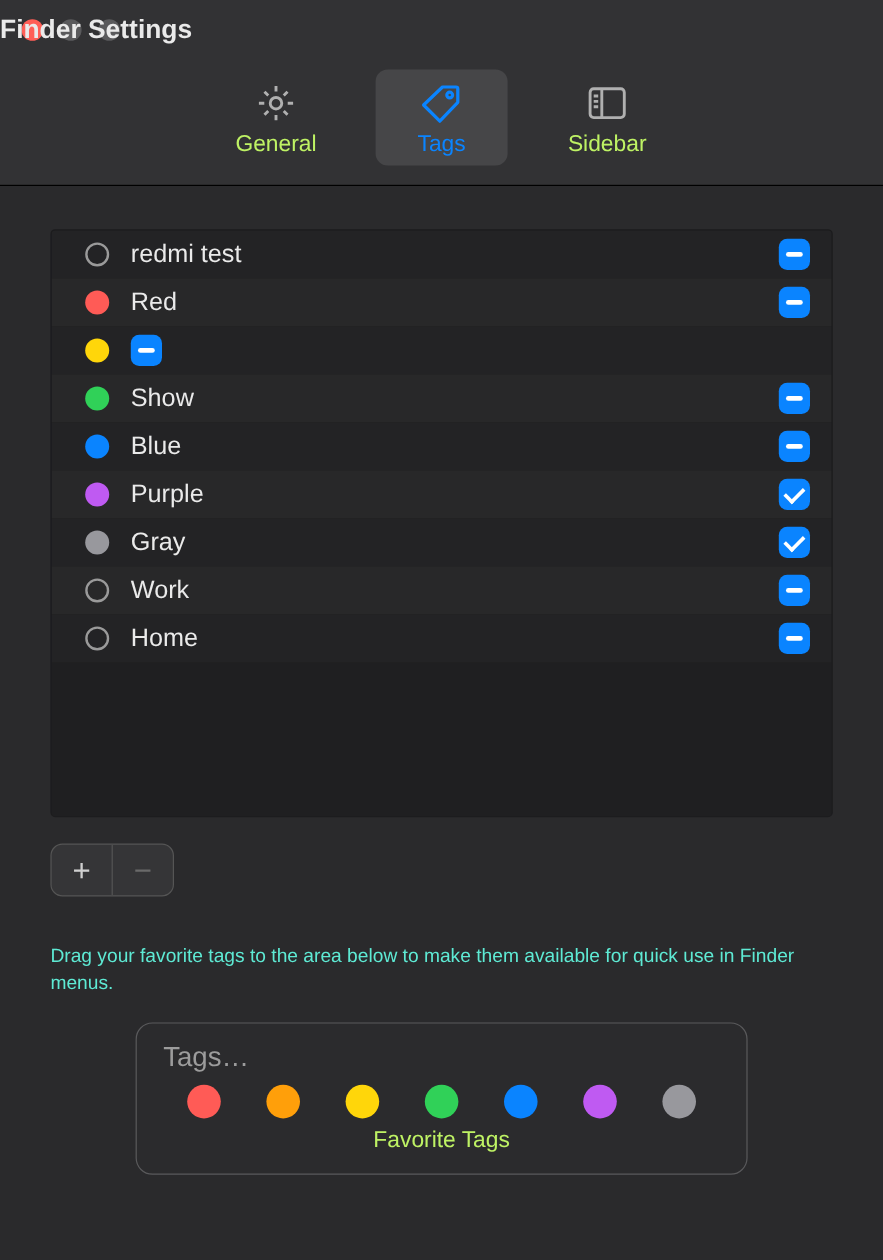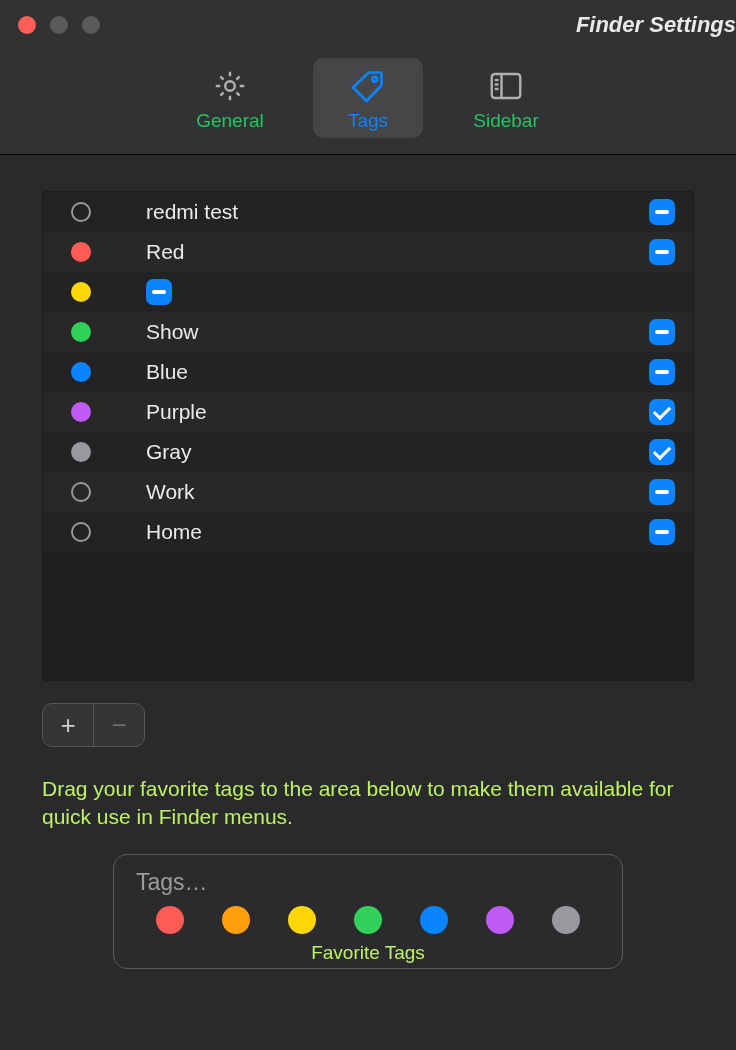--- a/index.html
+++ b/index.html
@@ -27,26 +27,25 @@
   .traffic-light {
     width: 18px; height: 18px;
     border-radius: 50%;
   }
   .tl-close { background: #ff5f57; }
   .tl-min   { background: #5a5a5c; }
   .tl-max   { background: #5a5a5c; }
   .win-title {
     position: absolute;
     left: 0; right: 0;
-    text-align: right;
+    text-align: left;
     font-weight: 600;
     font-size: 22px;
     color: #eaeaea;
     pointer-events: none;
-    font-style: italic;
   }
 
   
   .toolbar {
     background: #323234;
     display: flex;
     justify-content: center;
     gap: 28px;
     padding: 8px 0 16px 0;
     border-bottom: 1px solid #000;
@@ -63,21 +62,21 @@
   }
   .toolbar-item.selected {
     background: #464648;
   }
   .toolbar-icon {
     width: 40px; height: 40px;
     display: flex; align-items: center; justify-content: center;
   }
   .toolbar-label {
     font-size: 19px;
-    color: #22c55e;
+    color: #bef264;
   }
   .toolbar-item.selected .toolbar-label { color: #0a84ff; }
 
   
   .content {
     padding: 36px 42px 40px 42px;
   }
   .section-label {
     font-size: 22px;
     color: #e6e6e6;
@@ -90,21 +89,20 @@
     background: #1f1f21;
     height: 490px;
     overflow: hidden;
   }
   .tag-row {
     display: flex;
     align-items: center;
     height: 40px;
     padding: 0 18px 0 28px;
     font-size: 21px;
-    gap: 37px;
   }
   .tag-row:nth-child(odd)  { background: #232325; }
   .tag-row:nth-child(even) { background: #282829; }
 
   .tag-swatch {
     width: 20px; height: 20px;
     border-radius: 50%;
     margin-right: 18px;
     flex-shrink: 0;
   }
@@ -163,33 +161,33 @@
     display: flex;
     align-items: center;
     justify-content: center;
   }
   .addremove .divider {
     width: 1px; background: #555;
   }
   .addremove button.disabled { color: #6a6a6a; }
 
   .hint {
-    margin-top: 28px;
-    font-size: 21px;
+    margin-top: 40px;
+    font-size: 16px;
     line-height: 1.35;
-    color: #bef264;
+    color: #5eead4;
   }
 
   
   .fav-well {
     margin: 22px auto 0 auto;
     width: 510px;
     border: 1px solid #5a5a5c;
     border-radius: 14px;
-    padding: 14px 22px 4px 22px;
+    padding: 14px 22px 16px 22px;
     background: #2b2b2d;
   }
   .fav-title {
     font-size: 23px;
     color: #9c9c9c;
     margin-bottom: 10px;
   }
   .fav-dots {
     display: flex;
     justify-content: center;

